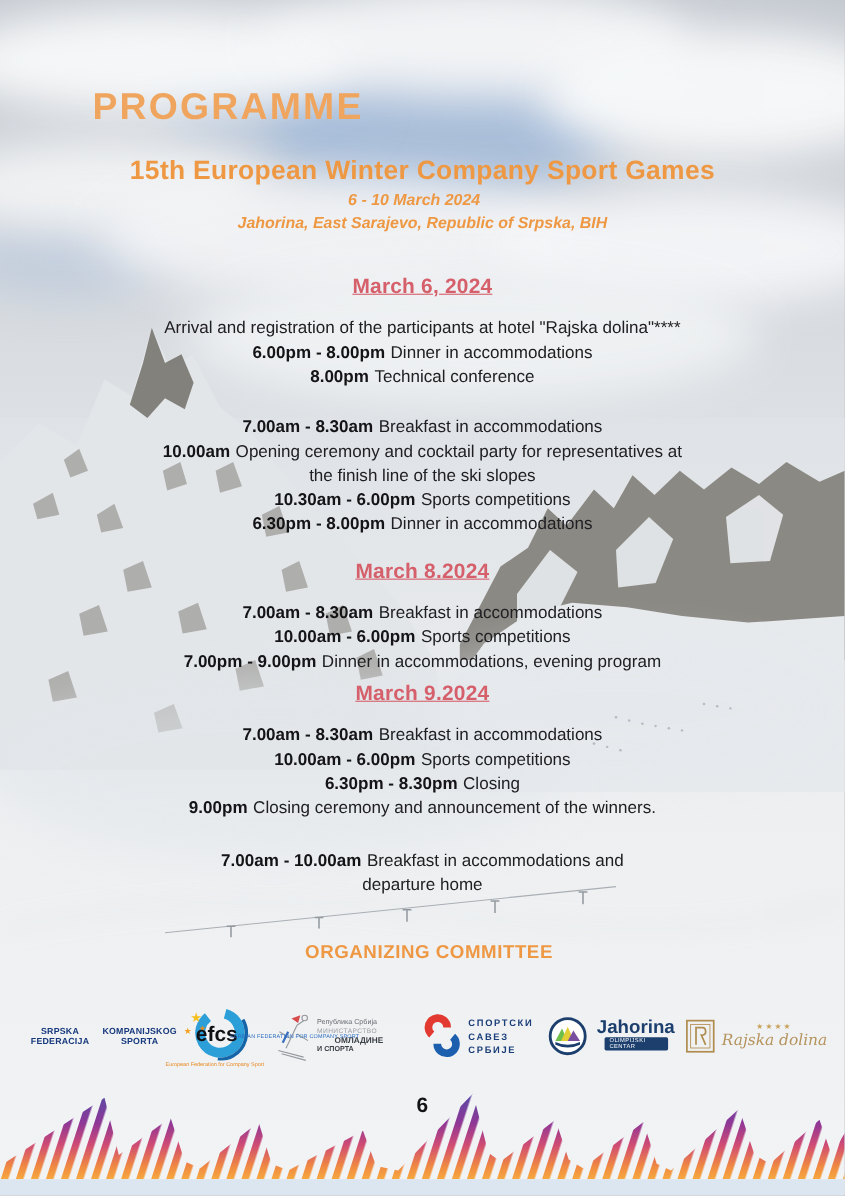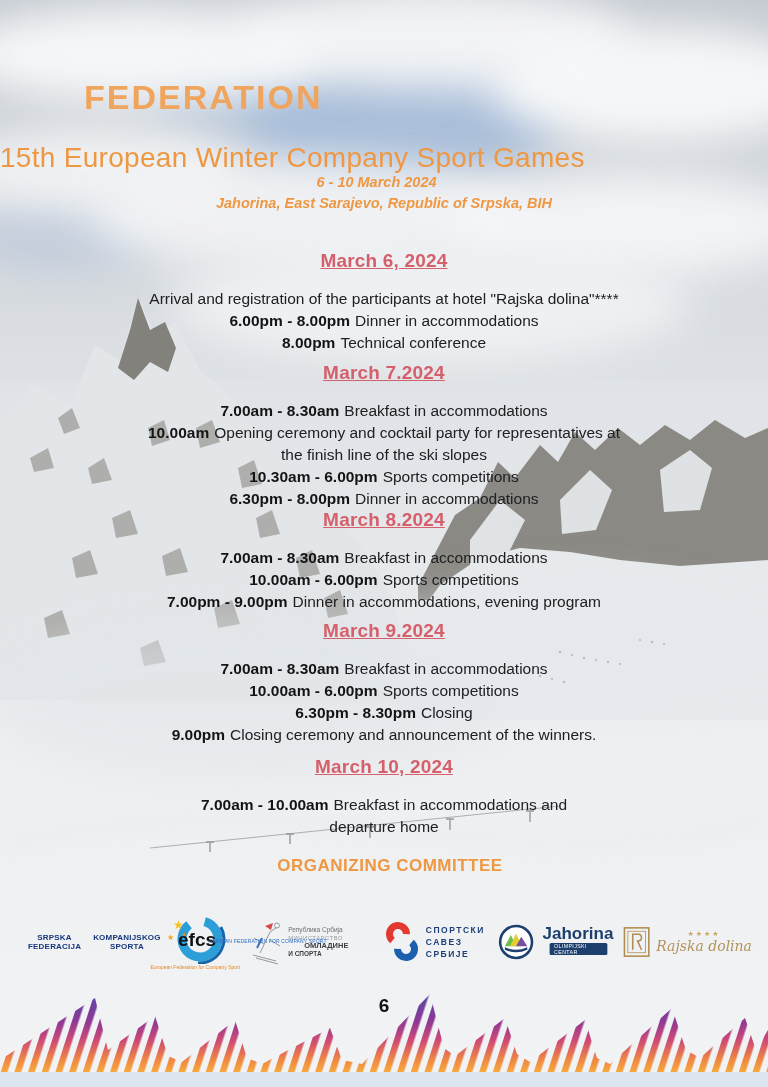--- a/index.html
+++ b/index.html
@@ -10,22 +10,22 @@
   }
   #bg{position:absolute; inset:0;}
   .abs{position:absolute;}
 
   
   #prog-title{
     left:84px; top:78px; font-size:34px; font-weight:bold;
     color:#f0a55f; letter-spacing:2px;
   }
   #event-name{
-    left:0; right:0; top:142px; text-align:left;
-    font-size:28px; font-weight:normal; color:#ee9843; letter-spacing:.3px;
+    left:0; right:0; top:142px; text-align:center;
+    font-size:24px; font-weight:bold; color:#ee9843; letter-spacing:.3px;
   }
   #event-dates{
     left:0; right:15px; top:174px; text-align:center;
     font-size:14.5px; font-style:italic; font-weight:600; color:#ee9843;
   }
   #event-location{
     left:0; right:0; top:195px; text-align:center;
     font-size:14.5px; font-style:italic; font-weight:600; color:#ee9843;
   }
 
@@ -185,36 +185,35 @@
       <g stroke="#6e767e" stroke-width="1.4">
         <path d="M210,842 v10 M206,842 h8"></path>
         <path d="M290,834 v10 M286,834 h8"></path>
         <path d="M370,827 v11 M366,827 h8"></path>
         <path d="M450,819 v11 M446,819 h8"></path>
         <path d="M530,811 v11 M526,811 h8"></path>
       </g>
     </g>
   </svg>
 
-  <div class="abs" id="prog-title">FEDERATION</div>
+  <div class="abs" id="prog-title">PROGRAMME</div>
   <div class="abs" id="event-name">15th European Winter Company Sport Games</div>
   <div class="abs" id="event-dates">6 - 10 March 2024</div>
   <div class="abs" id="event-location">Jahorina, East Sarajevo, Republic of Srpska, BIH</div>
 
   <div class="abs day" id="day0">
     <div class="day-date">March 6, 2024</div>
     <div class="day-items">
       <div><span>Arrival and registration of the participants at hotel "Rajska dolina"****</span></div>
       <div><span class="t">6.00pm - 8.00pm</span><span>Dinner in accommodations</span></div>
       <div><span class="t">8.00pm</span><span>Technical conference</span></div>
     </div>
   </div>
 
   <div class="abs day" id="day1">
-    <div class="day-date">March 7.2024</div>
     <div class="day-items">
       <div><span class="t">7.00am - 8.30am</span><span>Breakfast in accommodations</span></div>
       <div><span class="t">10.00am</span><span>Opening ceremony and cocktail party for representatives at the finish line of the ski slopes</span></div>
       <div><span class="t">10.30am - 6.00pm</span><span>Sports competitions</span></div>
       <div><span class="t">6.30pm - 8.00pm</span><span>Dinner in accommodations</span></div>
     </div>
   </div>
 
   <div class="abs day" id="day2">
     <div class="day-date">March 8.2024</div>
@@ -229,21 +228,20 @@
     <div class="day-date">March 9.2024</div>
     <div class="day-items">
       <div><span class="t">7.00am - 8.30am</span><span>Breakfast in accommodations</span></div>
       <div><span class="t">10.00am - 6.00pm</span><span>Sports competitions</span></div>
       <div><span class="t">6.30pm - 8.30pm</span><span>Closing</span></div>
       <div><span class="t">9.00pm</span><span>Closing ceremony and announcement of the winners.</span></div>
     </div>
   </div>
 
   <div class="abs day" id="day4">
-    <div class="day-date">March 10, 2024</div>
     <div class="day-items">
       <div><span class="t">7.00am - 10.00am</span><span>Breakfast in accommodations and departure home</span></div>
     </div>
   </div>
 
   <div class="abs" id="committee-heading">ORGANIZING COMMITTEE</div>
 
   <div class="abs" id="logos">
 
     <div class="logo sfks">

